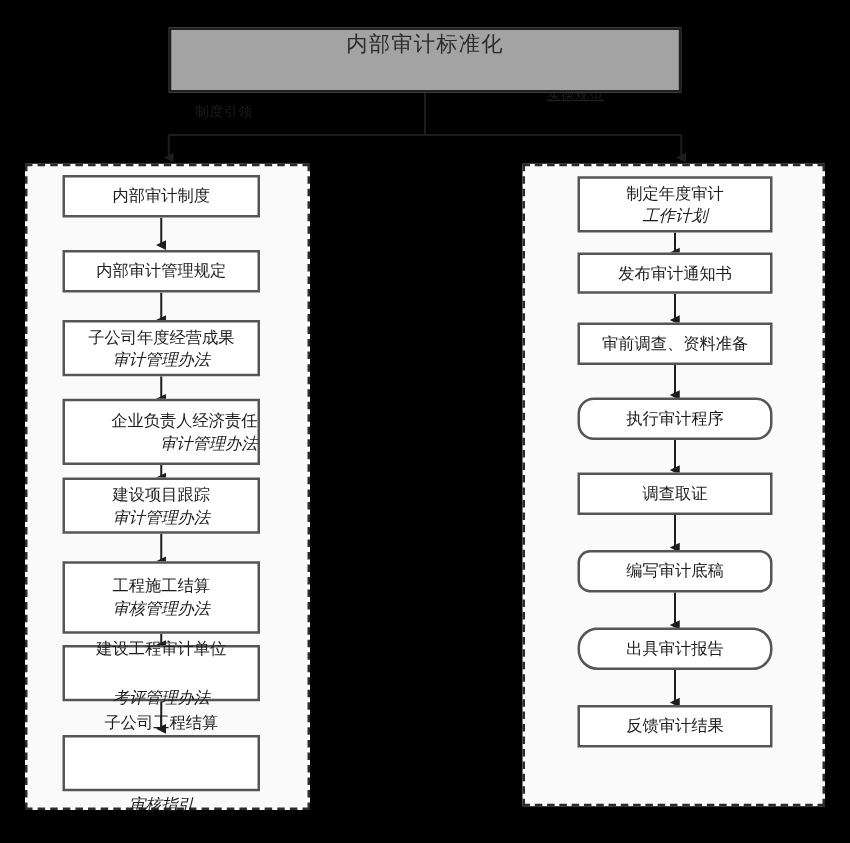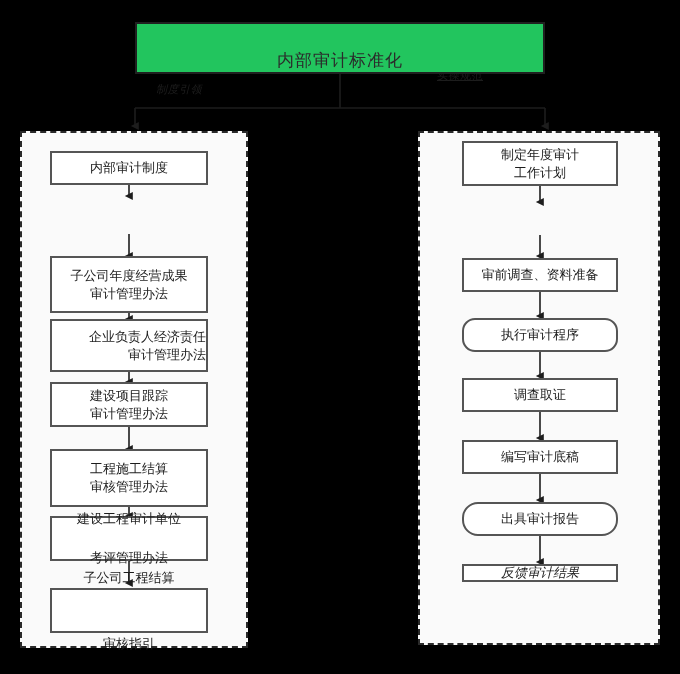--- a/index.html
+++ b/index.html
@@ -17,24 +17,24 @@
     overflow: hidden;
   }
 
   
   .title-box {
     position: absolute;
     left: 135px;
     top: 22px;
     width: 410px;
     height: 52px;
-    background: #22c55e;
+    background: #a3a3a3;
     border: 2px solid #202020;
     display: flex;
-    align-items: flex-end;
+    align-items: flex-start;
     justify-content: center;
     color: #2b2b2b;
     font-size: 17px;
     letter-spacing: 1px;
     z-index: 5;
   }
 
   
   .connectors {
     position: absolute;
@@ -48,21 +48,21 @@
 
   
   .branch-label {
     position: absolute;
     font-size: 11px;
     color: #1d1d1d;
     white-space: nowrap;
     z-index: 3;
     letter-spacing: 0.5px;
   }
-  .branch-label.left  { left: 156px; top: 82px; font-style: italic; }
+  .branch-label.left  { left: 156px; top: 82px; }
   .branch-label.right { left: 437px; top: 68px; text-decoration: underline; }
 
   
   .group {
     position: absolute;
     background: #fafafa;
     border: 2px dashed #2a2a2a;
     z-index: 1;
   }
   .group.left-group {
@@ -86,21 +86,21 @@
     display: flex;
     flex-direction: column;
     align-items: center;
     justify-content: center;
     color: #1c1c1c;
     font-size: 13px;
     line-height: 1.35;
     text-align: center;
     z-index: 4;
   }
-  .node .line2 { display: block; }
+  .node .line2 { display: block; font-style: italic; }
 
   
   .col-left .node { left: 50px; width: 158px; }
   
   .col-right .node { left: 462px; width: 156px; }
 
   .col { position: absolute; left: 0; top: 0; width: 680px; height: 674px; z-index: 4; }
 </style>
 </head>
 <body>
@@ -144,24 +144,27 @@
     </g>
   </svg>
 
   <div class="branch-label left">制度引领</div>
   <div class="branch-label right">实操规范</div>
 
   <div class="group left-group"></div>
   <div class="group right-group"></div>
 
   <div class="col col-left">
-    <div class="node" style="top:140px;height:34px;margin-top:11px;">
+    <div class="node" style="top:140px;height:34px;">
       <span>内部审计制度</span>
     </div>
-    <div class="node" style="top:256px;height:57px;">
+    <div class="node" style="top:200px;height:34px;">
+      <span>内部审计管理规定</span>
+    </div>
+    <div class="node" style="top:256px;height:45px;">
       <span>子公司年度经营成果</span>
       <span class="line2">审计管理办法</span>
     </div>
     <div class="node" style="top:319px;height:53px;align-items:flex-end;">
       <span>企业负责人经济责任</span>
       <span class="line2">审计管理办法</span>
     </div>
     <div class="node" style="top:382px;height:45px;">
       <span>建设项目跟踪</span>
       <span class="line2">审计管理办法</span>
@@ -178,33 +181,36 @@
       <span>子公司工程结算</span>
       <span class="line2">审核指引</span>
     </div>
   </div>
 
   <div class="col col-right">
     <div class="node" style="top:141px;height:45px;">
       <span>制定年度审计</span>
       <span class="line2">工作计划</span>
     </div>
+    <div class="node" style="top:202px;height:33px;">
+      <span>发布审计通知书</span>
+    </div>
     <div class="node" style="top:258px;height:34px;">
       <span>审前调查、资料准备</span>
     </div>
     <div class="node" style="top:318px;height:34px;border-radius:13px;">
       <span>执行审计程序</span>
     </div>
     <div class="node" style="top:378px;height:34px;">
       <span>调查取证</span>
     </div>
-    <div class="node" style="top:440px;height:34px;">
+    <div class="node" style="top:440px;height:34px;border-radius:10px;">
       <span>编写审计底稿</span>
     </div>
     <div class="node" style="top:502px;height:34px;border-radius:16px;">
       <span>出具审计报告</span>
     </div>
-    <div class="node" style="top:564px;height:18px;font-style:italic;">
+    <div class="node" style="top:564px;height:34px;">
       <span>反馈审计结果</span>
     </div>
   </div>
 
 </div>
 
 </body></html>

